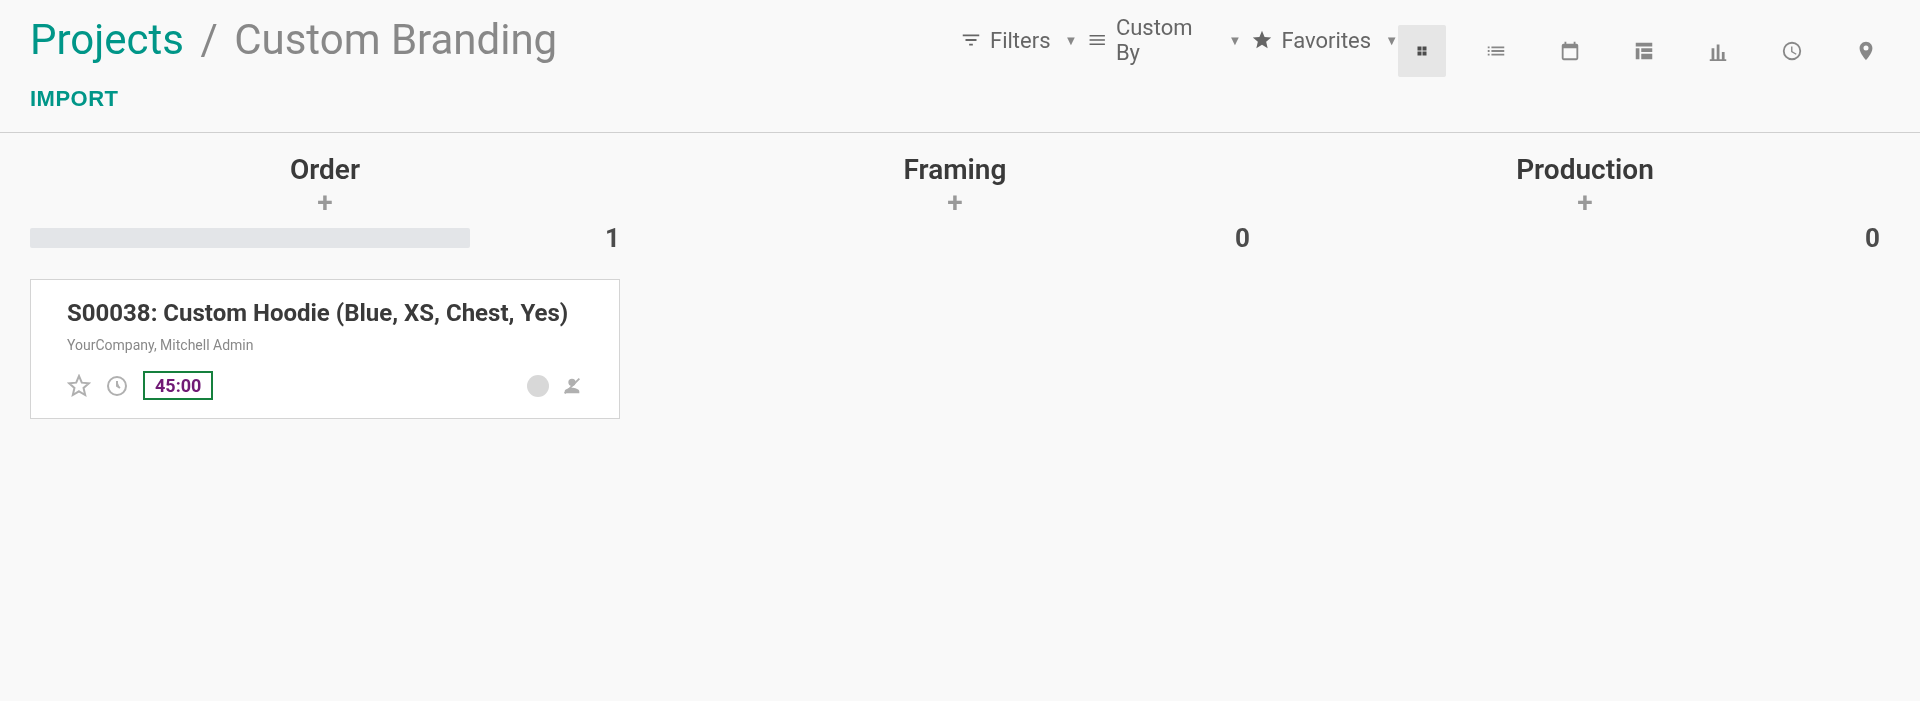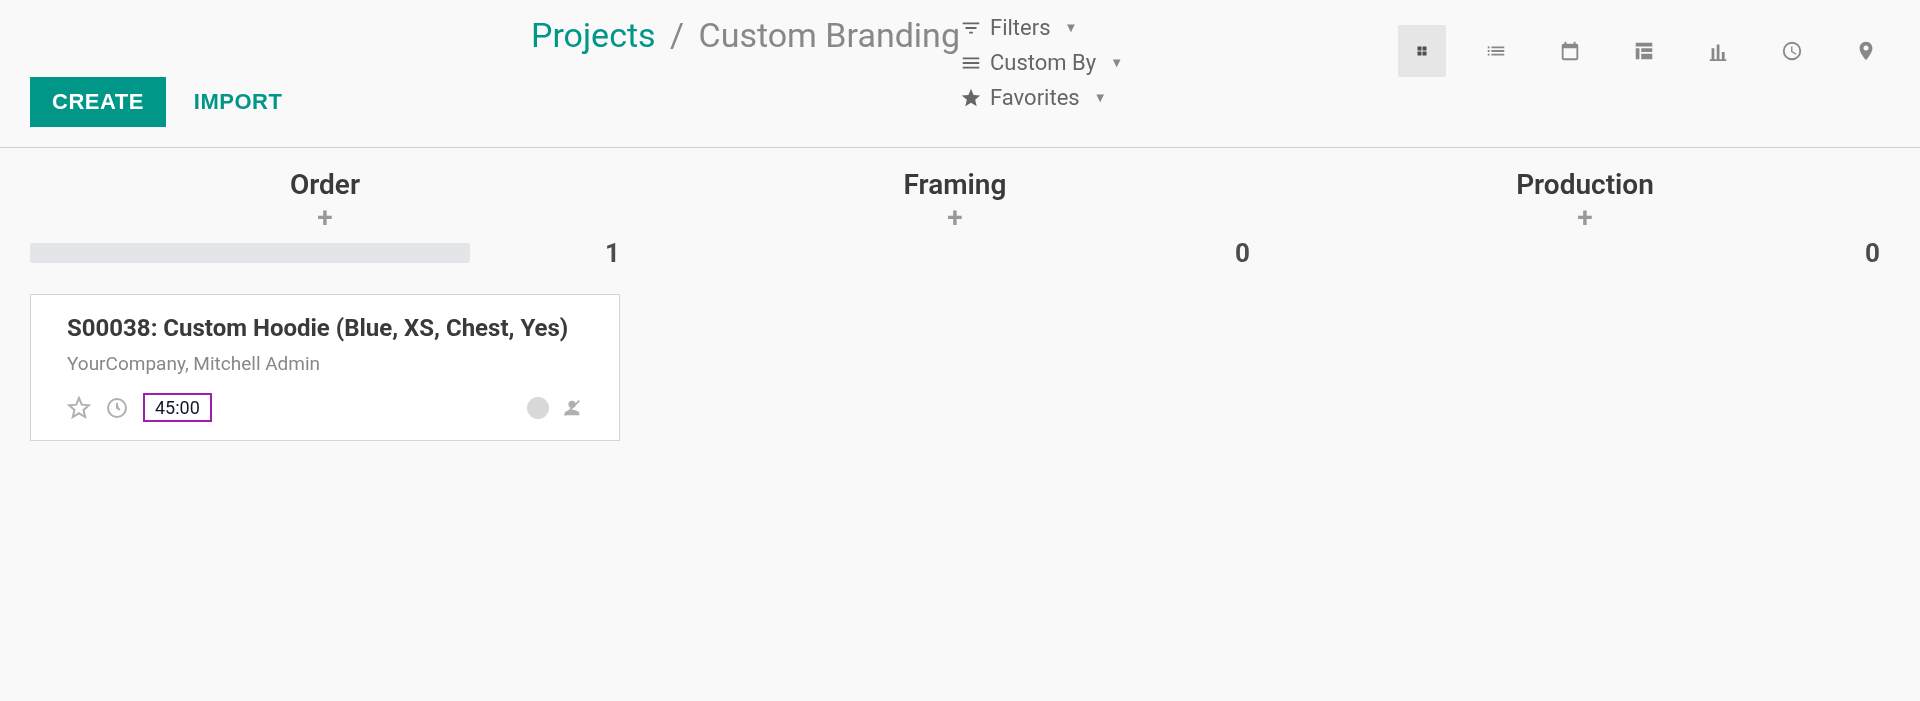--- a/index.html
+++ b/index.html
@@ -11,24 +11,23 @@
       height: 701px;
     }
     .controlbar {
       display: flex;
       padding: 15px 30px 20px 30px;
       border-bottom: 1px solid #d0d0d0;
       position: relative;
     }
     .ctl-left { flex: 1; }
     .breadcrumb {
-      font-size: 34px;
+      font-size: 42px;
       color: #888;
       margin-bottom: 22px;
-      text-align: right;
     }
     .breadcrumb a {
       color: #009688;
       text-decoration: none;
     }
     .breadcrumb .sep { color: #888; margin: 0 6px; }
     .breadcrumb .current { color: #888; }
     .actions {
       display: flex;
       gap: 28px;
@@ -76,21 +75,21 @@
     }
     .search-input::placeholder { color: #999; }
     .zoom-icon { color: #666; font-size: 22px; cursor: pointer; }
     .destro {
       display: flex;
       justify-content: space-between;
       align-items: flex-start;
     }
     .filter-group {
       display: flex;
-      flex-direction: column;
+      flex-direction: row;
       gap: 10px;
       font-size: 22px;
       color: #666;
     }
     .filter-item {
       display: flex;
       align-items: center;
       gap: 8px;
       cursor: pointer;
     }
@@ -165,21 +164,21 @@
       margin-bottom: 12px;
     }
     .card-title {
       font-size: 24px;
       font-weight: 700;
       color: #3a3a3a;
       margin-bottom: 8px;
       line-height: 1.3;
     }
     .card-sub {
-      font-size: 19px;
+      font-size: 14px;
       color: #888;
       margin-bottom: 18px;
     }
     .card-footer {
       display: flex;
       align-items: center;
       justify-content: space-between;
     }
     .card-footer-left {
       display: flex;
@@ -190,25 +189,25 @@
       display: flex;
       align-items: center;
       gap: 12px;
     }
     .star-icon, .clock-icon {
       color: #b0b0b0;
       font-size: 24px;
       cursor: pointer;
     }
     .time-badge {
-      border: 2px solid #a21caf;
+      border: 2px solid #15803d;
       padding: 2px 10px;
       font-size: 18px;
-      color: #0f172a;
-      font-weight: 400;
+      color: #701a75;
+      font-weight: 700;
     }
     .dot-icon {
       width: 22px;
       height: 22px;
       background: #d8d8d8;
       border-radius: 50%;
     }
     .user-icon {
       color: #b0b0b0;
       font-size: 22px;
@@ -219,21 +218,20 @@
 <body>
 
 <div class="controlbar">
   <div class="ctl-left">
     <div class="breadcrumb">
       <a href="#">Projects</a>
       <span class="sep">/</span>
       <span class="current">Custom Branding</span>
     </div>
     <div class="actions">
-      <button class="btn-create">CREATE</button>
       <button class="btn-import">IMPORT</button>
     </div>
   </div>
   <div class="ctl-right">
     <div class="destro">
       <div class="filter-group">
         <div class="filter-item">
           <svg viewBox="0 0 24 24">
               <path d="M10 18h4v-2h-4v2zM3 6v2h18V6H3zm3 7h12v-2H6v2z"></path>
             </svg>

